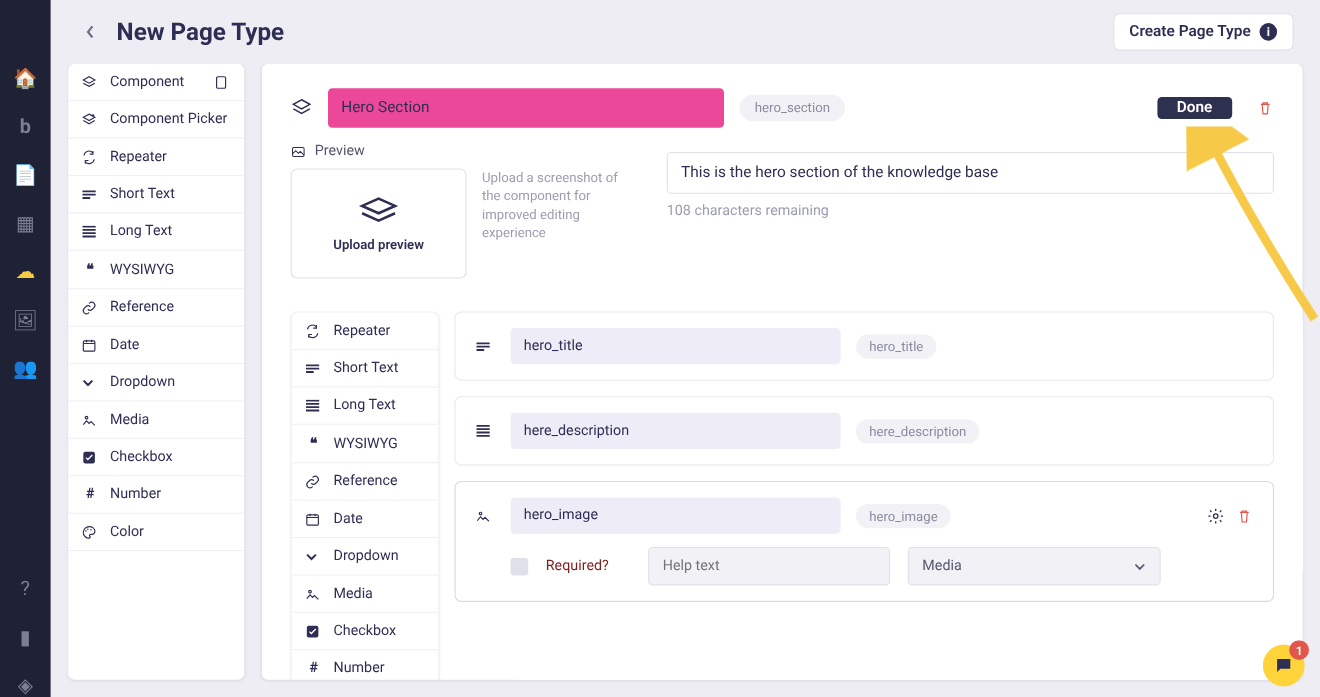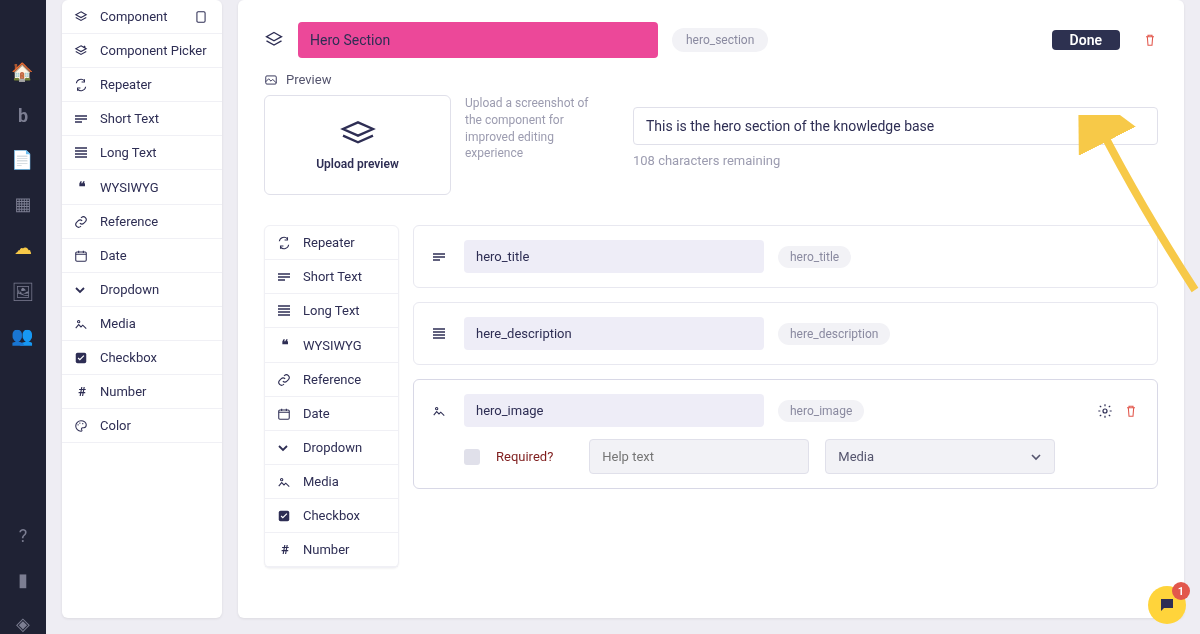--- a/index.html
+++ b/index.html
@@ -21,24 +21,24 @@
 .ft-item .ico{width:16px;text-align:center;color:#2e2e54;font-size:13px}
 .ft-item.first{justify-content:space-between}
 .ft-item.first .lbl{flex:1}
 .card{flex:1;background:#fff;border-radius:6px;box-shadow:0 1px 3px rgba(0,0,0,.08);padding:22px 26px;display:flex;flex-direction:column;gap:14px;overflow:auto}
 .card-head{display:flex;align-items:center;gap:14px}
 .card-head .sico{color:#2e2e54}
 .name-input{flex:0 0 360px;background:#ec4899;border:none;border-radius:4px;padding:10px 12px;font-size:14px;color:#2e2e54}
 .slug-badge{font-size:12px;color:#8a8aa0;background:#f2f2f6;border-radius:14px;padding:5px 14px}
 .done-btn{margin-left:auto;background:#2d3150;color:#fff;border:none;border-radius:4px;padding:2px 18px;font-size:14px;font-weight:600;cursor:pointer}
 .del{color:#e2574c;font-size:16px;cursor:pointer;margin-left:8px}
-.pv-row{display:flex;gap:28px;align-items:center}
+.pv-row{display:flex;gap:28px;align-items:flex-start}
 .pv-col{display:flex;flex-direction:column;gap:8px}
 .pv-label{font-size:13px;color:#55556e;display:flex;align-items:center;gap:8px}
-.pv-box{width:187px;height:100px;border:1px solid #e0e0ea;border-radius:6px;display:flex;flex-direction:column;align-items:center;justify-content:center;gap:8px;color:#2e2e54;cursor:pointer}
+.pv-box{width:160px;height:100px;border:1px solid #e0e0ea;border-radius:6px;display:flex;flex-direction:column;align-items:center;justify-content:center;gap:8px;color:#2e2e54;cursor:pointer}
 .pv-hint{font-size:12px;color:#9c9cb0;max-width:140px;line-height:1.4}
 .desc-col{flex:1}
 .desc-input{width:100%;border:1px solid #e0e0ea;border-radius:4px;padding:10px 12px;font-size:14px;color:#2e2e54}
 .remain{font-size:13px;color:#9c9cb0;margin-top:8px}
 .builder{display:flex;gap:14px;margin-top:16px}
 .inner-types{width:135px;background:#fff;border:1px solid #f0f0f5;border-radius:6px;box-shadow:0 1px 2px rgba(0,0,0,.05)}
 .inner-types .ft-item{border-bottom:1px solid #f0f0f5}
 .fields{flex:1;display:flex;flex-direction:column;gap:14px}
 .field{border:1px solid #e8e8f0;border-radius:6px;padding:14px 18px;display:flex;flex-direction:column;gap:12px}
 .field.active{border-color:#d8d8e6}
@@ -70,20 +70,32 @@
   <div class="ri active">☁</div>
   <div class="ri">🖼</div>
   <div class="ri">👥</div>
   <div class="spacer"></div>
   <div class="ri">?</div>
   <div class="ri">▮</div>
   <div class="ri">◈</div>
 </div>
 
 <div class="main">
+  <div class="topbar">
+    <div class="back">
+      <svg width="10" height="14" viewBox="0 0 10 14">
+          <path d="M7 2 L3 7 L7 12" stroke="#6c6c88" stroke-width="2" fill="none"></path>
+        </svg>
+    </div>
+    <div class="title">New Page Type</div>
+    <button class="create-btn">
+      <span>Create Page Type</span>
+      <span class="info-dot">i</span>
+    </button>
+  </div>
 
   <div class="content">
 
     <div class="left-col">
       <ul class="ft-list" id="ft-list">
           <li class="ft-item first">
             <span class="ico">
               <svg width="14" height="14" viewBox="0 0 24 24">
                 <path d="M12 3 L21 8 L12 13 L3 8 Z M3 13 L12 18 L21 13" fill="none" stroke="#2e2e54" stroke-width="1.8"></path>
               </svg>

